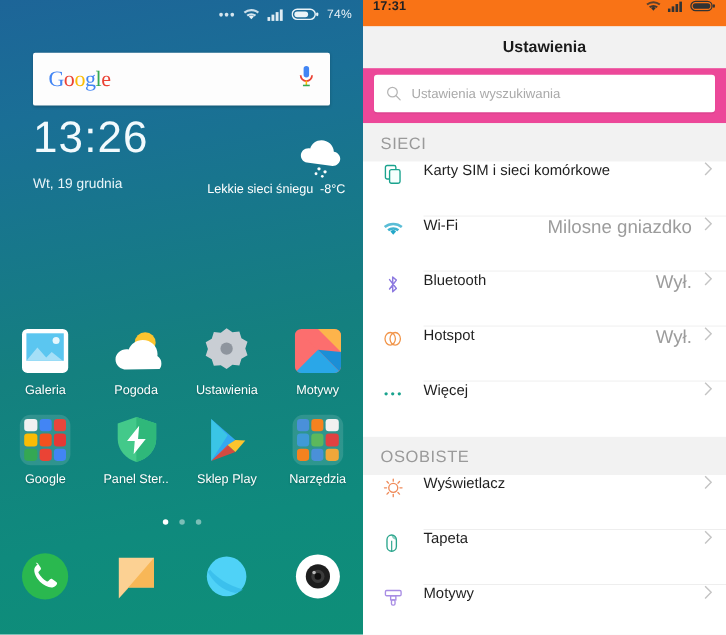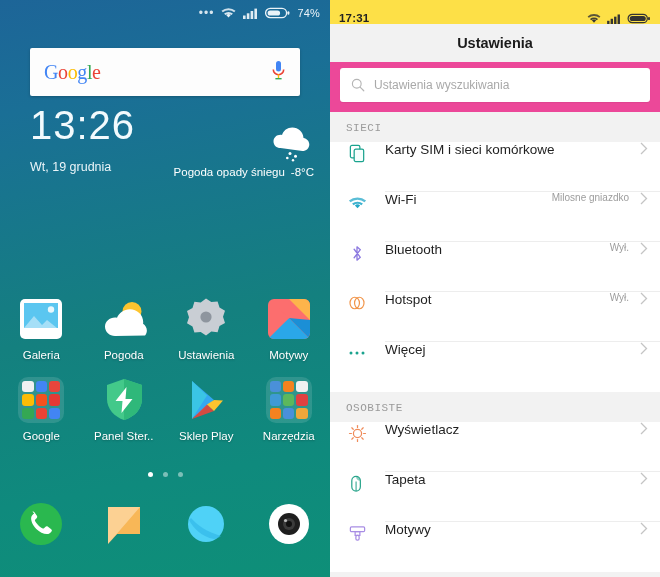--- a/index.html
+++ b/index.html
@@ -97,22 +97,22 @@
   .dockitem { width:82.5px; display:flex; justify-content:center; }
 
   
   .settings {
     width:330px; height:577px;
     background:#f2f2f2;
     position:relative;
     overflow:hidden;
   }
   .s-statusbar {
-    height:24px; background:#fde047;
-    display:flex; align-items:flex-end;
+    height:24px; background:#f97316;
+    display:flex; align-items:flex-start;
     padding:0 9px;
     color:#222; font-size:11.5px;
   }
   .s-time { font-weight:600; letter-spacing:.2px; }
   .s-sbicons { margin-left:auto; display:flex; align-items:center; gap:6px; }
 
   .s-title {
     height:38px; background:#f2f2f2;
     display:flex; align-items:center; justify-content:center;
     font-size:14.5px; font-weight:700; color:#1b1b1b;
@@ -120,36 +120,36 @@
 
   .s-searchwrap { background:#ec4899; padding:6px 10px 10px; }
   .s-search {
     height:34px; background:#fff; border-radius:3px;
     display:flex; align-items:center; padding:0 11px; gap:9px;
     box-shadow:0 1px 1px rgba(0,0,0,.06);
   }
   .s-searchtext { font-size:12px; color:#a9a9a9; }
 
   .s-section {
-    font-size:11px; color:#9a9a9a; letter-spacing:.5px;
-    padding:10px 0 8px 16px; background:#f2f2f2;font-family:Liberation Mono, monospace;
+    font-size:15px; color:#9a9a9a; letter-spacing:.5px;
+    padding:10px 0 8px 16px; background:#f2f2f2;
   }
   .s-list { background:#fff; }
   .s-row {
     height:50px; display:flex; align-items:flex-start;
     padding-left:16px; padding-right:12px;
     position:relative; background:#fff;
   }
   .s-row:not(:last-child)::after {
     content:""; position:absolute; left:55px; right:0; bottom:0;
     height:1px; background:#ededed;
   }
   .s-rowicon { width:22px; height:22px; display:flex; align-items:center; justify-content:center; flex:0 0 22px; }
   .s-rowlabel { margin-left:17px; font-size:13.5px; color:#1f1f1f; }
-  .s-rowvalue { margin-left:auto; font-size:10px; color:#9c9c9c; }
+  .s-rowvalue { margin-left:auto; font-size:17px; color:#9c9c9c; }
   .s-chev { margin-left:11px; flex:0 0 auto; }
 </style>
 </head>
 <body>
 
 <div class="home">
 
   <div class="statusbar">
     <span class="sb-dots">•••</span>
     <svg class="sb-icon" width="15" height="12" viewBox="0 0 15 12">
@@ -192,21 +192,21 @@
 
   <div class="weather">
     <svg class="wicon" width="46" height="40" viewBox="0 0 46 40">
       <path d="M12.5 26c-4 0-7-2.9-7-6.6s3-6.6 7-6.6c.5 0 1 .05 1.5.16C15.3 8.6 19.4 5.5 24.3 5.5c6 0 10.9 4.6 11.2 10.4 3.3.5 5.8 3.2 5.8 6.5 0 3.6-3.1 6.6-6.9 6.6z" fill="#ffffff"></path>
       <circle cx="22" cy="31.5" r="1.5" fill="#fff"></circle>
       <circle cx="27.5" cy="34.2" r="1.5" fill="#fff"></circle>
       <circle cx="19.3" cy="36" r="1.3" fill="#fff"></circle>
       <circle cx="25" cy="38.3" r="1.2" fill="#fff"></circle>
     </svg>
     <div class="wline">
-      <span>Pogoda opady śniegu</span><span class="wtemp">-8°C</span>
+      <span>Lekkie sieci śniegu</span><span class="wtemp">-8°C</span>
     </div>
   </div>
 
   <div class="appgrid">
 
     <div class="approw">
 
       <div class="app">
         <div class="appicon">
           <svg width="46" height="46" viewBox="0 0 46 46">

